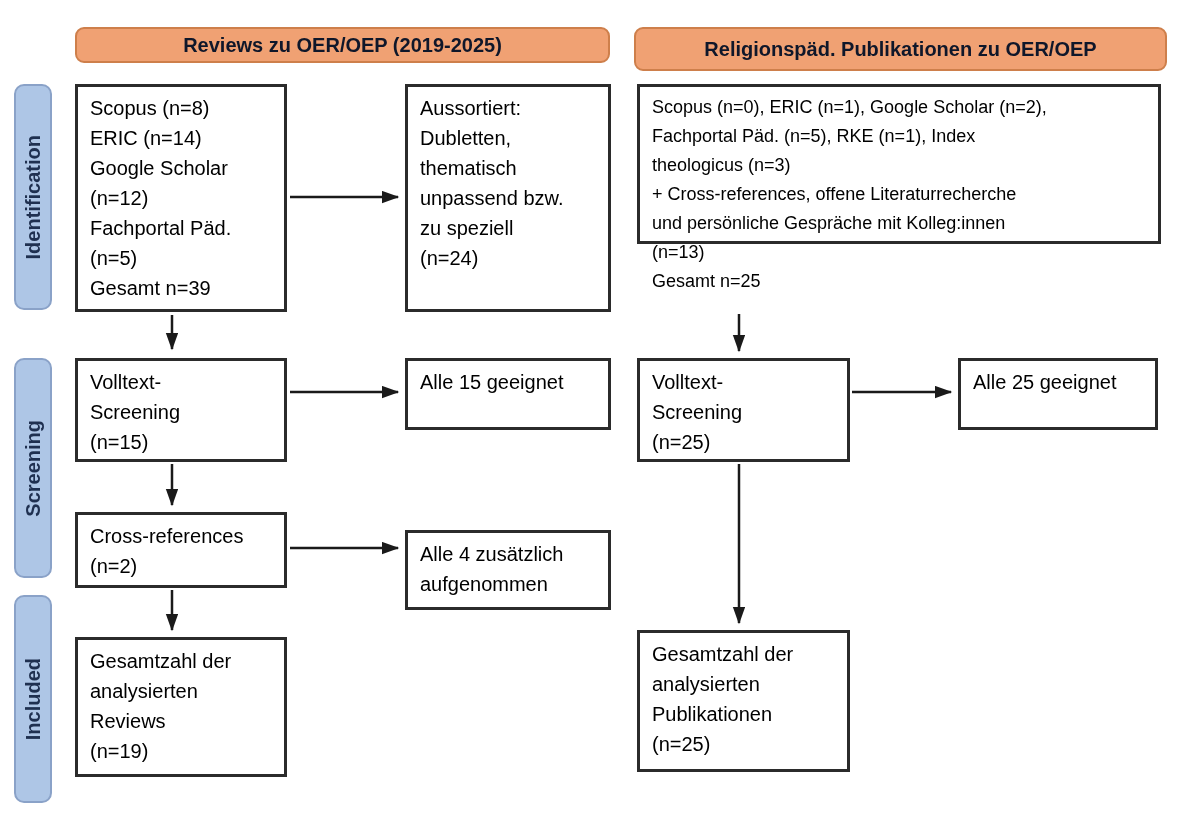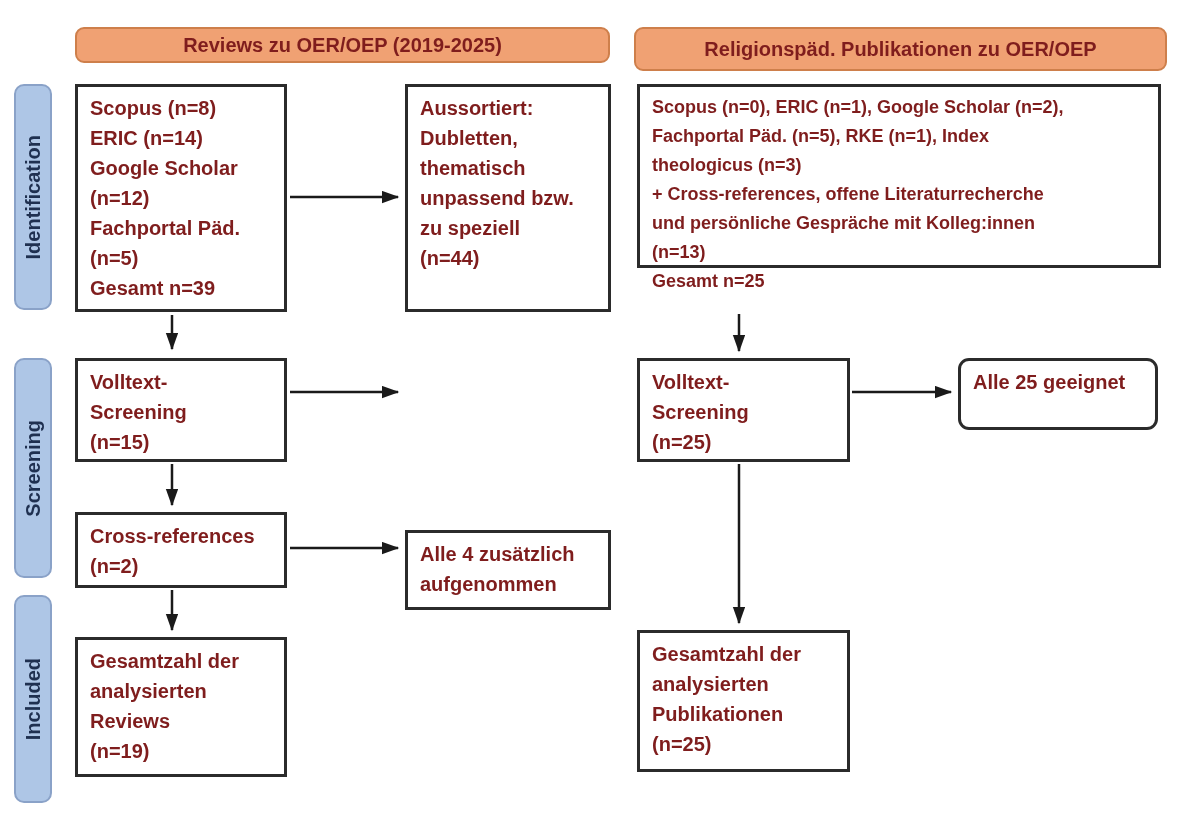--- a/index.html
+++ b/index.html
@@ -9,21 +9,21 @@
     background:#ffffff;
     font-family:"Liberation Sans", sans-serif;
     overflow:hidden;
   }
   .hdr{
     position:absolute;
     box-sizing:border-box;
     background:#F0A173;
     border:2px solid #CE7F4B;
     border-radius:9px;
-    color:#7f1d1d;
+    color:#0f172a;
     font-weight:bold;
     font-size:20px;
     display:flex;align-items:center;justify-content:center;
     text-align:center;
   }
   .stage{
     position:absolute;
     box-sizing:border-box;
     background:#AEC6E6;
     border:2px solid #8AA2C8;
@@ -36,22 +36,22 @@
   .stage span{
     writing-mode:vertical-rl;
     transform:rotate(180deg);
     white-space:nowrap;
   }
   .box{
     position:absolute;
     box-sizing:border-box;
     background:#ffffff;
     border:3px solid #2B2B2B;
-    color:#7f1d1d;
-    font-weight:bold;
+    color:#000000;
+    font-weight:normal;
     font-size:20px;
     line-height:30px;
     padding:6px 8px 4px 12px;
     white-space:pre-line;
   }
   .box.small{font-size:18px;line-height:29px;}
   svg.arrows{position:absolute;left:0;top:0;pointer-events:none;}
   svg.arrows line{stroke:#1A1A1A;stroke-width:2.5;}
 </style>
 </head>
@@ -77,44 +77,45 @@
 Google Scholar
 (n=12)
 Fachportal Päd.
 (n=5)
 Gesamt n=39</div>
   <div class="box" style="left:405px;top:84px;width:206px;height:228px;">Aussortiert:
 Dubletten,
 thematisch
 unpassend bzw.
 zu speziell
-(n=44)</div>
+(n=24)</div>
   <div class="box" style="left:75px;top:358px;width:212px;height:104px;">Volltext-
 Screening
 (n=15)</div>
+  <div class="box" style="left:405px;top:358px;width:206px;height:72px;">Alle 15 geeignet</div>
   <div class="box" style="left:75px;top:512px;width:212px;height:76px;">Cross-references
 (n=2)</div>
   <div class="box" style="left:405px;top:510px;width:206px;height:80px;margin-top:20px;">Alle 4 zusätzlich
 aufgenommen</div>
   <div class="box" style="left:75px;top:637px;width:212px;height:140px;">Gesamtzahl der
 analysierten
 Reviews
 (n=19)</div>
 
-  <div class="box small" style="left:637px;top:84px;width:524px;height:184px;">Scopus (n=0), ERIC (n=1), Google Scholar (n=2),
+  <div class="box small" style="left:637px;top:84px;width:524px;height:160px;">Scopus (n=0), ERIC (n=1), Google Scholar (n=2),
 Fachportal Päd. (n=5), RKE (n=1), Index
 theologicus (n=3)
 + Cross-references, offene Literaturrecherche
 und persönliche Gespräche mit Kolleg:innen
 (n=13)
 Gesamt n=25</div>
   <div class="box" style="left:637px;top:358px;width:213px;height:104px;">Volltext-
 Screening
 (n=25)</div>
-  <div class="box" style="left:958px;top:358px;width:200px;height:72px;border-radius:11px;">Alle 25 geeignet</div>
+  <div class="box" style="left:958px;top:358px;width:200px;height:72px;">Alle 25 geeignet</div>
   <div class="box" style="left:637px;top:630px;width:213px;height:142px;">Gesamtzahl der
 analysierten
 Publikationen
 (n=25)</div>
 
   <svg class="arrows" width="1182" height="820">
     <defs>
       <marker id="ah" markerWidth="8" markerHeight="6" refX="6.5" refY="2.5" orient="auto" markerUnits="strokeWidth">
         <path d="M0,0 L7,2.5 L0,5 Z" fill="#1A1A1A"></path>
       </marker>

